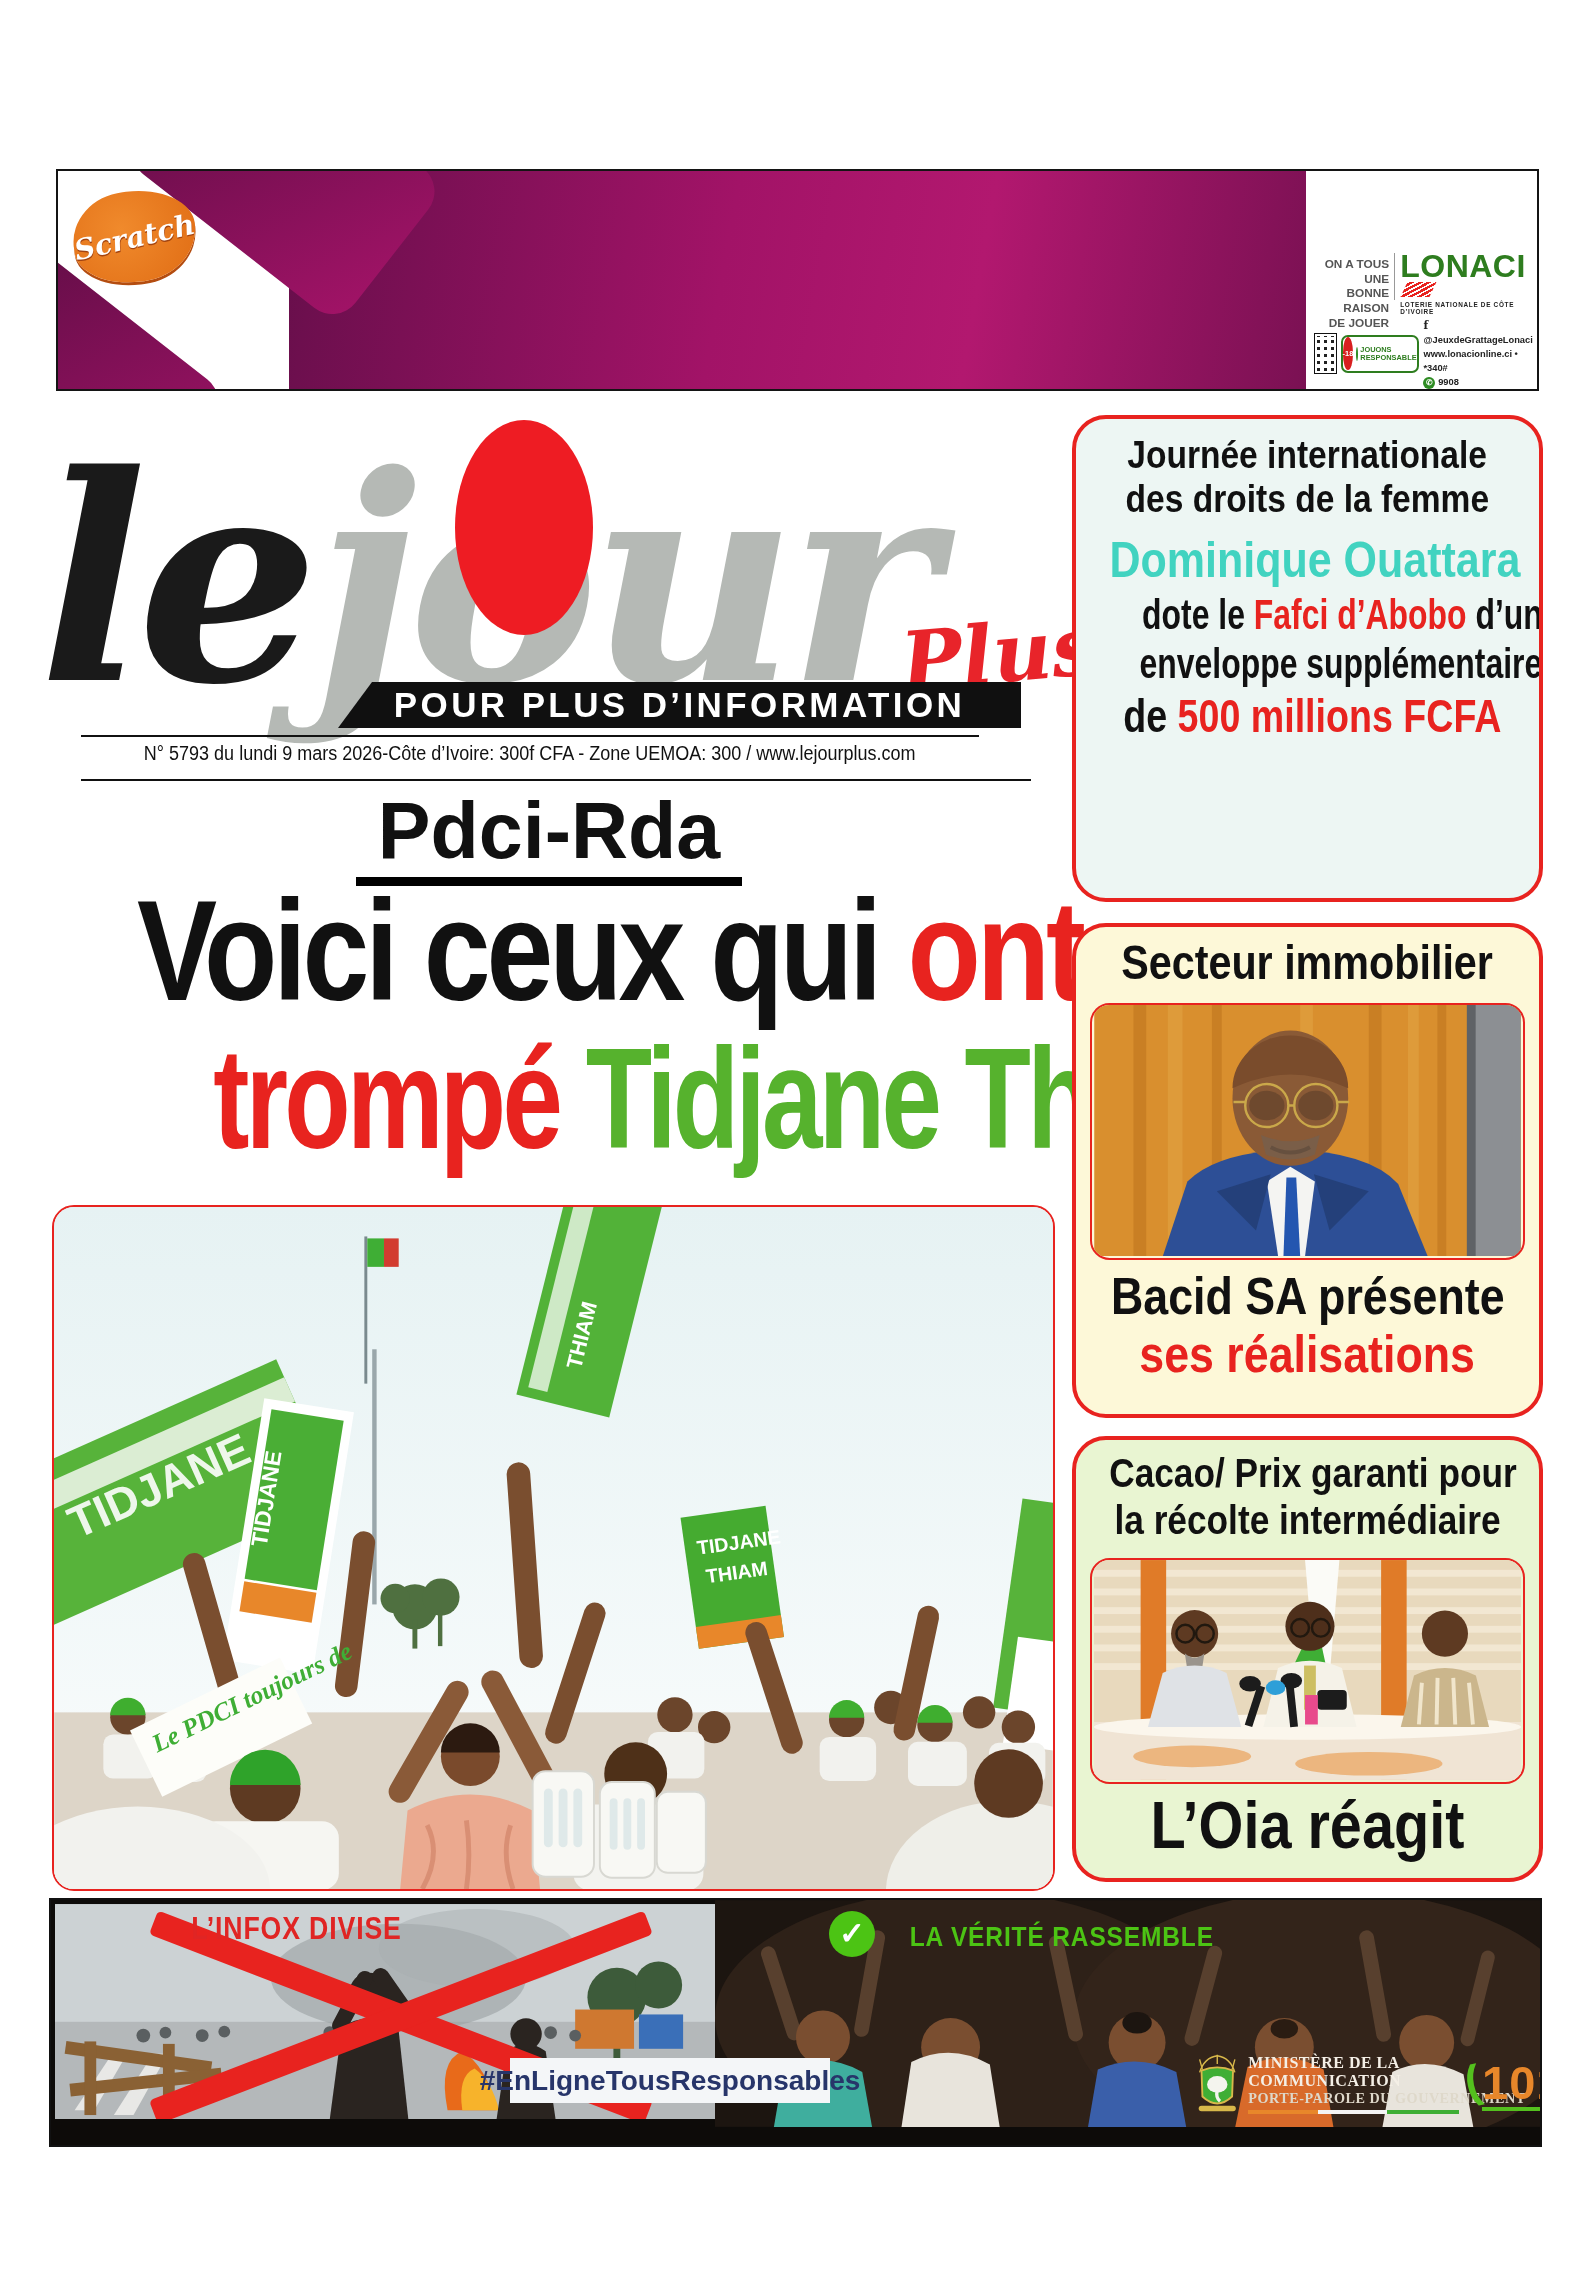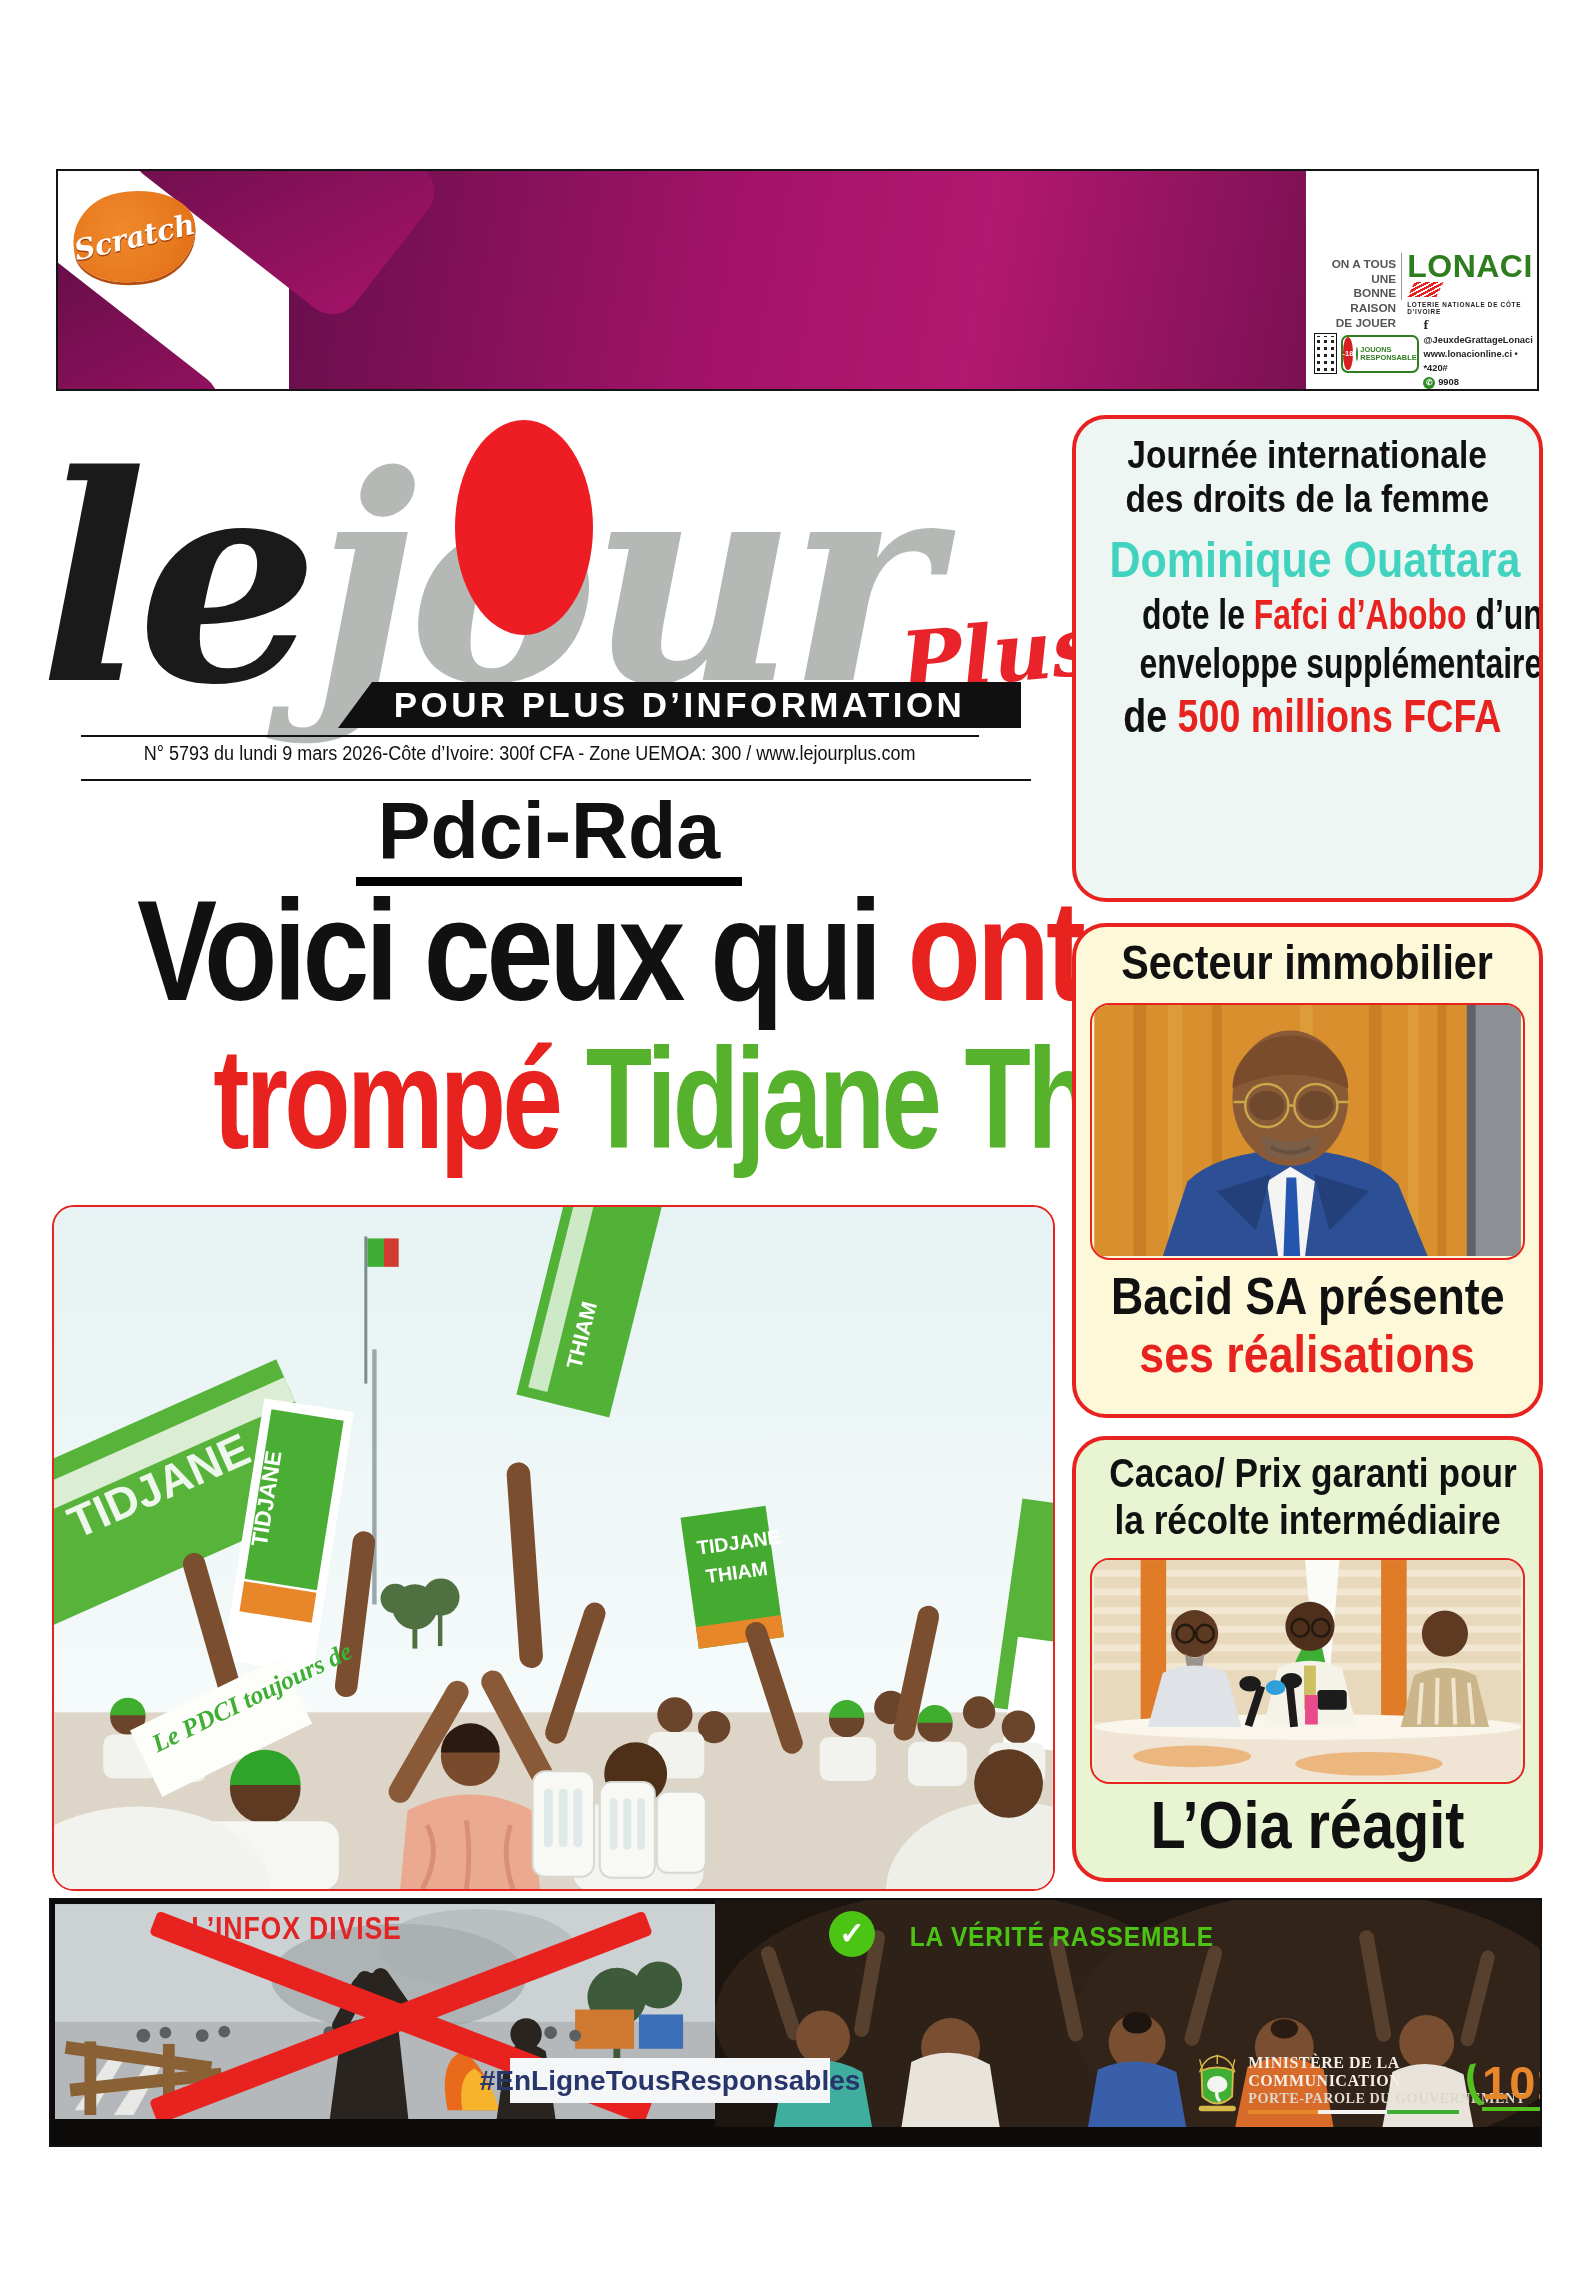--- a/index.html
+++ b/index.html
@@ -25,21 +25,21 @@
   .dm{left:304px;top:211px;width:442px;height:128px;transform:rotate(-3deg);}
   .dm span{font-family:"DejaVu Sans",sans-serif;font-weight:700;color:#d6218c;
            -webkit-text-stroke:3.4px #fff;text-shadow:2.9px 3.9px 0 rgba(75,9,56,.9);}
   .dm-d{position:absolute;left:162px;top:-4.9px;font-size:113px;color:#e0498f;}
   .dm-ouble{position:absolute;left:231px;top:9.8px;font-size:59px;color:#e0498f;}
   .missci{left:402px;top:216px;width:128px;height:162px;text-align:center;color:#d9a13c;}
   .missci svg{display:block;margin:0 auto;}
   .stanch{left:879px;top:211px;width:236px;height:177px;}
   
   .lon{left:1248px;top:0;width:232px;height:100%;background:#fff;color:#222;}
-  .lon-row1{position:absolute;left:25px;top:79px;width:216px;display:flex;align-items:flex-start;}
+  .lon-row1{position:absolute;left:18px;top:79px;width:216px;display:flex;align-items:flex-start;}
   .lon-slogan{width:74px;text-align:right;font-size:11.8px;line-height:1.25;color:#555;font-weight:700;padding-top:6.9px;}
   .lon-div{width:1.5px;height:47px;background:#999;margin:2.9px 4.9px 0 4.9px;}
   .lon-brand{font-size:32px;font-weight:700;color:#2e7d1f;letter-spacing:0.5px;line-height:1;}
   .lon-sub{font-size:6.4px;font-weight:700;letter-spacing:0.7px;color:#222;margin-top:2px;}
   .lon-swoosh{display:inline-block;width:29.4px;height:14.7px;background:
       repeating-linear-gradient(-35deg,#e8231f 0 2.9px,#fff 2.9px 4.9px);transform:skewX(-25deg);margin-left:3.9px;}
   .lon-row2{position:absolute;left:8.8px;top:147px;width:218px;display:flex;align-items:center;gap:4.9px;}
   .qr{width:35px;height:35px;background:
       repeating-linear-gradient(0deg,#111 0 3.4px,#fff 3.4px 6.9px),
       repeating-linear-gradient(90deg,#111 0 3.4px,#fff 3.4px 6.9px);background-blend-mode:screen;border:2px solid #fff;outline:1px solid #111;}
@@ -185,21 +185,21 @@
       </div>
       <div class="lon-row2">
         <div class="qr"></div>
         <div class="badge">
           <div class="b18">-18</div>
           <div class="bgr"></div>
           <div class="txt"><span>JOUONS</span><br><span>RESPONSABLE</span></div>
         </div>
         <div class="lon-contacts">
           <span class="fb-f">f</span><span>@JeuxdeGrattageLonaci</span><br>
-          <span>www.lonacionline.ci • *420#</span><br>
+          <span>www.lonacionline.ci • *340#</span><br>
           <span class="ph">✆</span><span>9908</span>
         </div>
       </div>
     </div>
   </div>
 
   <div class="abs mh-le">le</div>
   <div class="abs mh-jour">jour</div>
   <div class="abs mh-dot"></div>
   <div class="abs mh-plus">Plus</div>

